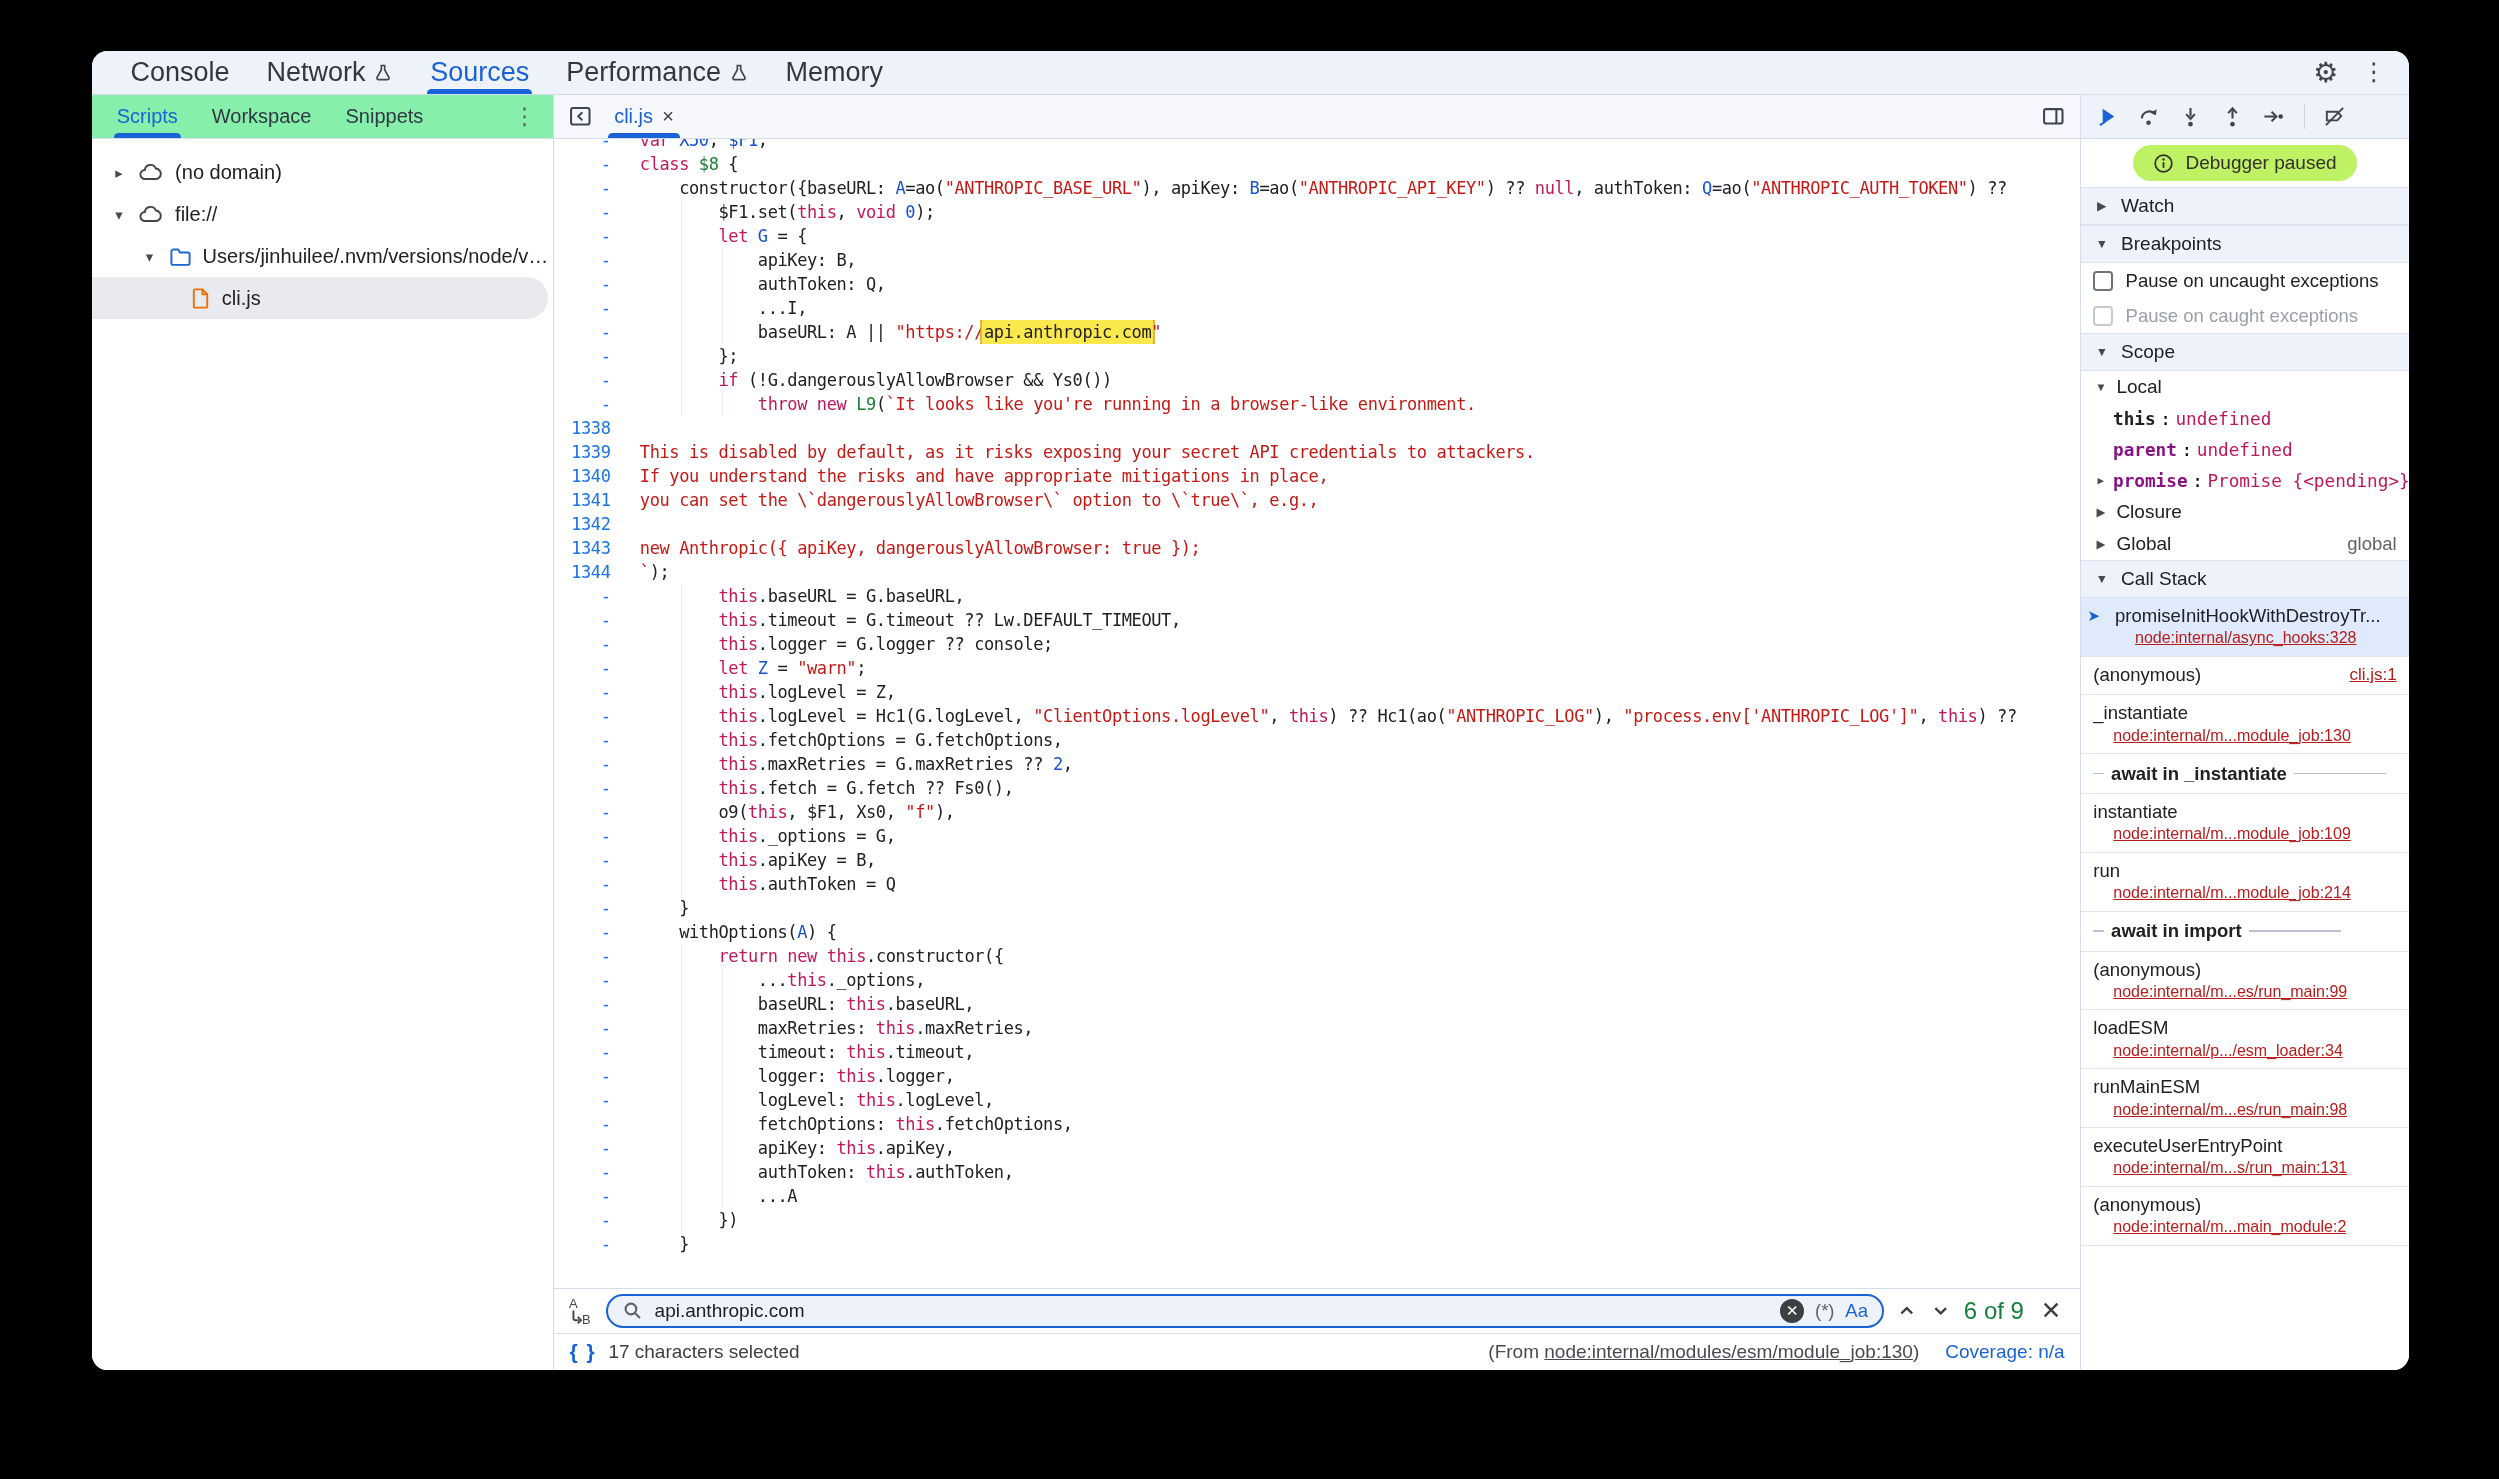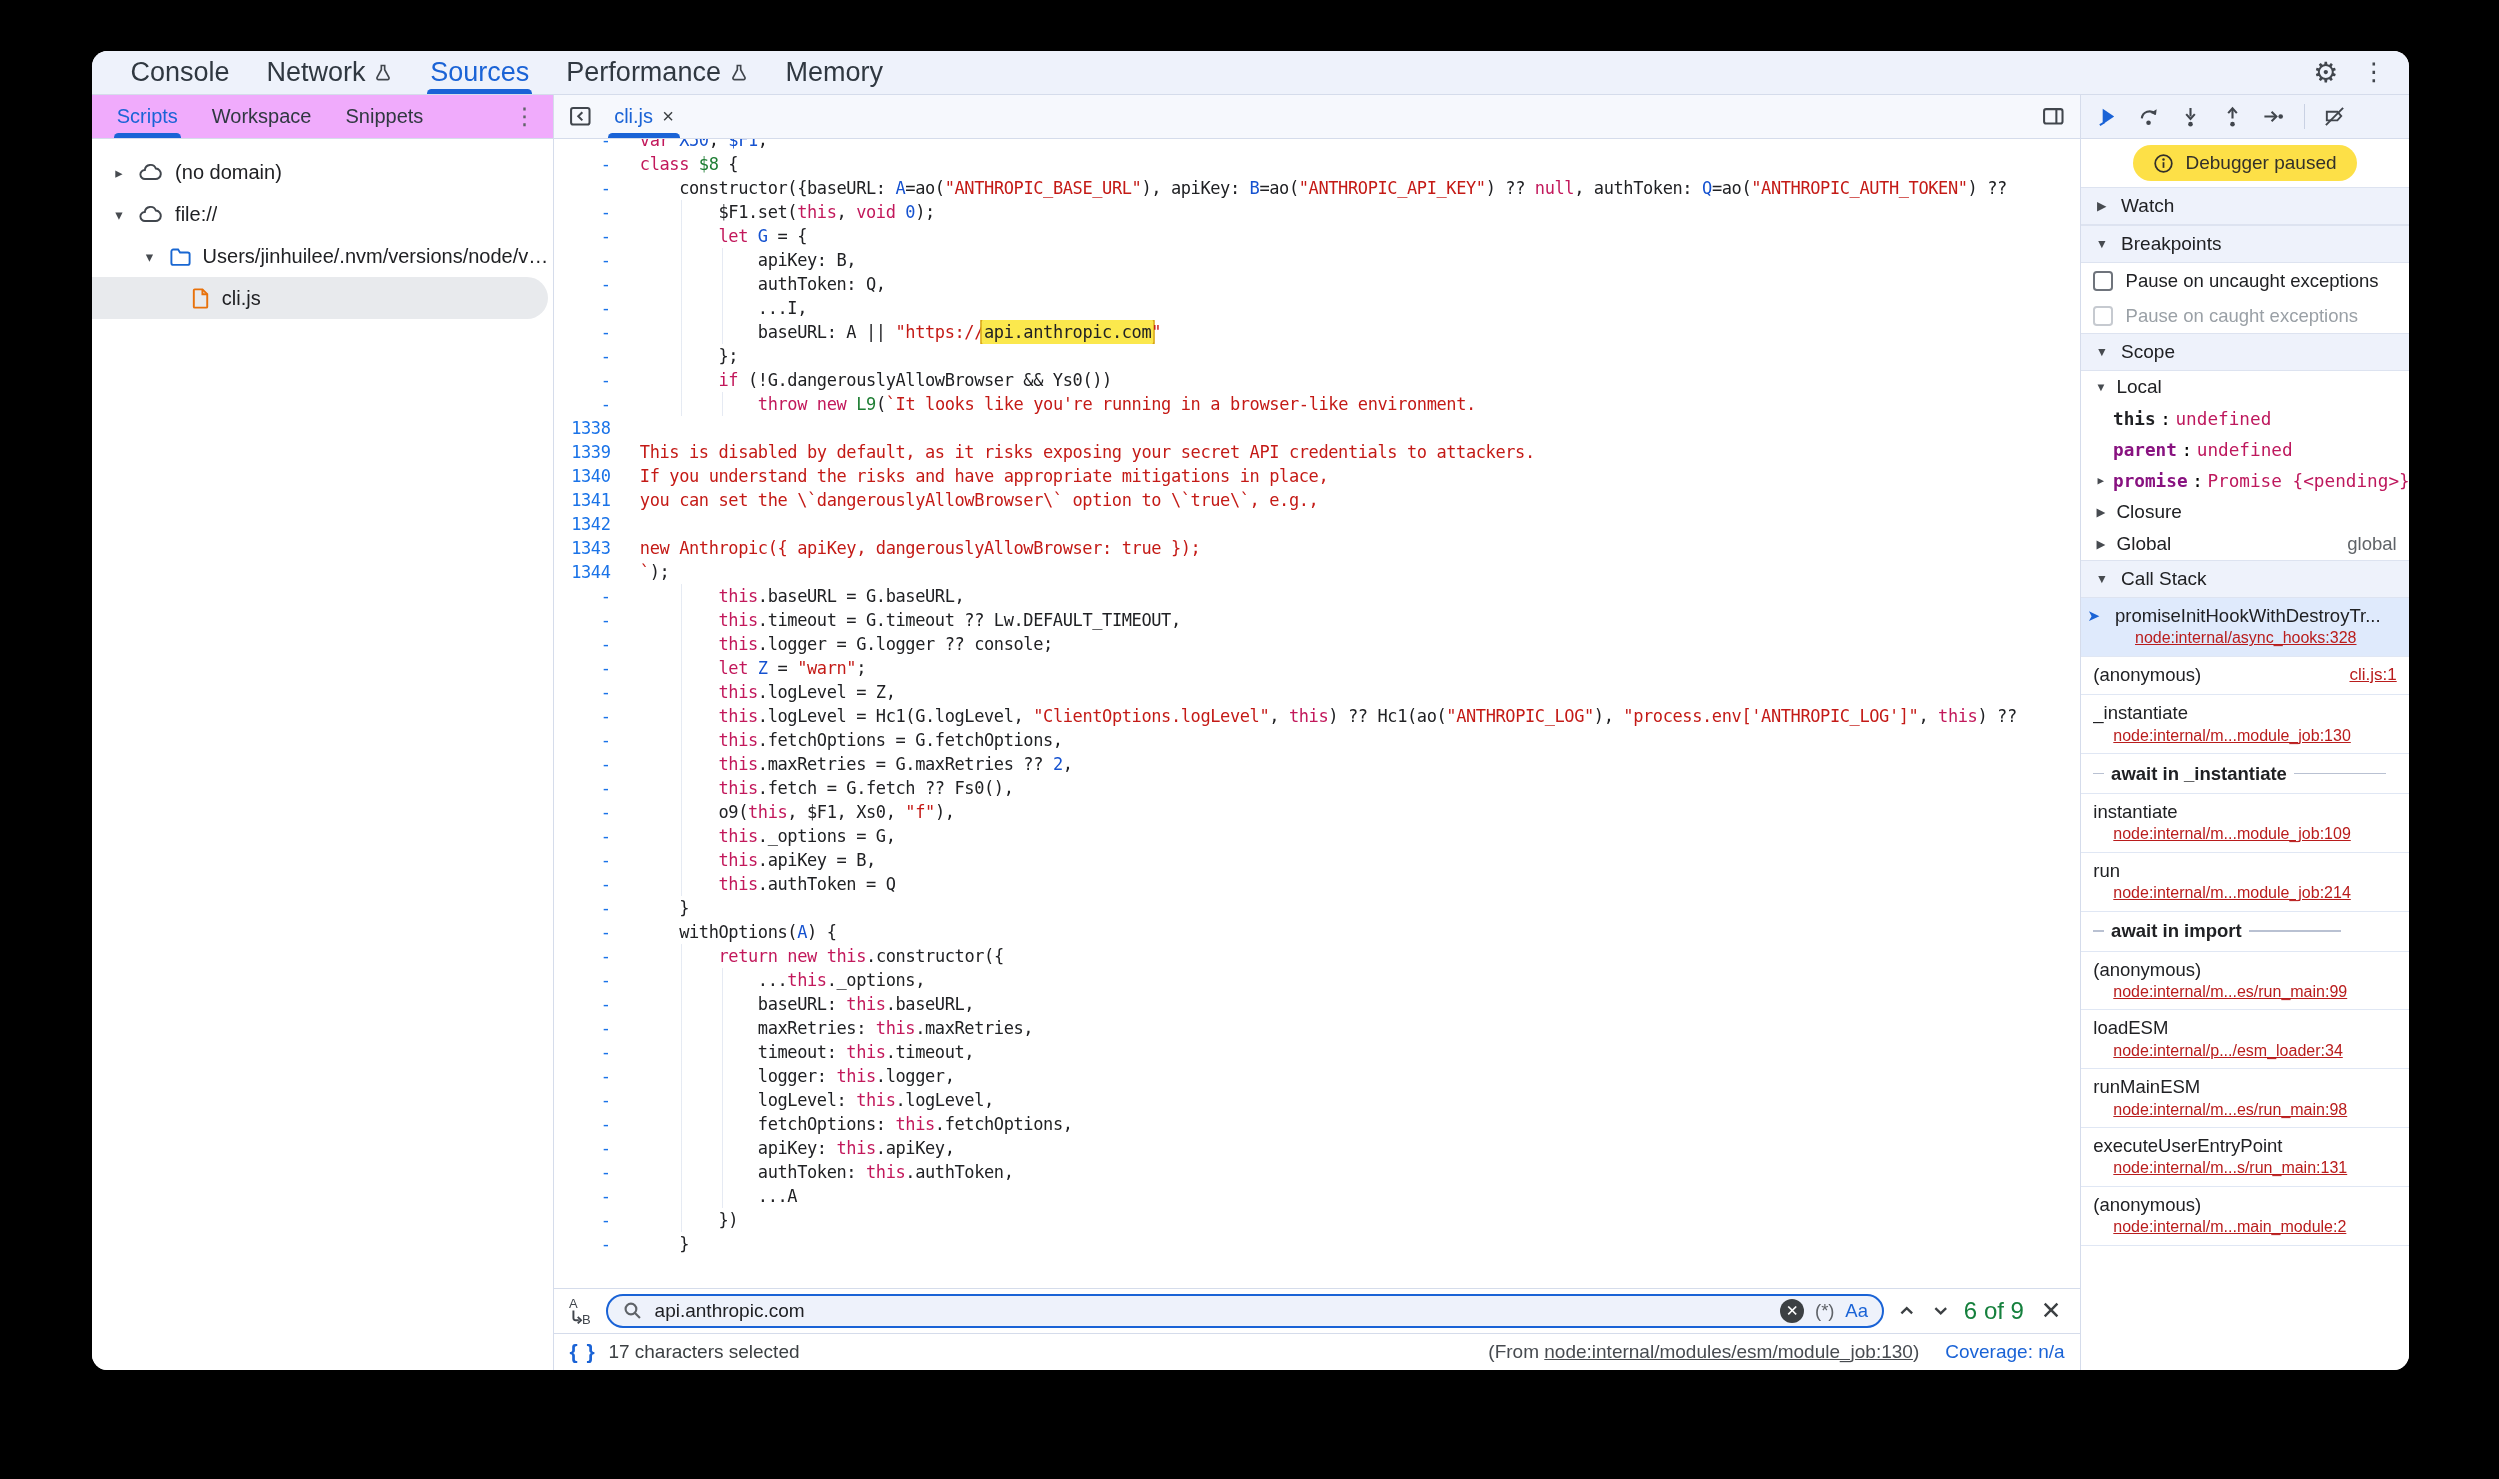--- a/index.html
+++ b/index.html
@@ -20,21 +20,21 @@
   .maintab.active { color:#1a63d6; }
   .maintab.active::after { content:''; position:absolute; left:15.4px; right:15.4px; bottom:0; height:4.6px;
                            border-radius:4.6px 4.6px 0 0; background:#1a63d6; }
   .toolbar-right { margin-left:auto; display:flex; align-items:center; gap:23px; padding-right:23px; color:#41464d; }
   .gear { font-size:28px; line-height:1; }
   .kebab { font-size:24.6px; line-height:1; }
   
   .bodyrow { flex:1; display:flex; min-height:0; }
   
   .navigator { width:462px; flex:none; border-right:0.8px solid #d5dceb; display:flex; flex-direction:column; background:#fff; }
-  .navtabs { height:44px; flex:none; background:#f0abfc; border-bottom:0.8px solid #d5dceb; display:flex; align-items:stretch; padding-left:7.7px; }
+  .navtabs { height:44px; flex:none; background:#86efac; border-bottom:0.8px solid #d5dceb; display:flex; align-items:stretch; padding-left:7.7px; }
   .navtab { padding:0 17px; display:flex; align-items:center; font-size:20px; color:#303841; position:relative; }
   .navtab.active { color:#1a63d6; }
   .navtab.active::after { content:''; position:absolute; left:14px; right:14px; bottom:0; height:4.6px;
                           border-radius:4.6px 4.6px 0 0; background:#1a63d6; }
   .navkebab { margin-left:auto; display:flex; align-items:center; padding-right:17px; color:#5f6368; font-size:23px; }
   .tree { padding-top:12.3px; font-size:20px; color:#202124; overflow:hidden; }
   .treerow { height:42px; display:flex; align-items:center; gap:10.8px; padding-left:18.5px; white-space:nowrap; }
   .treerow.sel { background:#e8eaed; border-radius:0 21px 21px 0; width:calc(100% - 4.6px); }
   .tri { width:17px; font-size:14.6px; color:#474b50; text-align:center; flex:none; }
   .tree-label { overflow:hidden; text-overflow:ellipsis; }
@@ -68,21 +68,21 @@
                font-size:19px; color:#3c4043; background:#fff; }
   .braces { color:#1a63d6; font-weight:bold; font-size:21px; letter-spacing:1.5px; }
   .status-right { margin-left:auto; display:flex; align-items:center; gap:26px; color:#474b50; }
   .fromlink { text-decoration:underline; }
   .coverage { color:#1a63d6; }
   
   .rightbar { width:329px; flex:none; border-left:0.8px solid #d5dceb; display:flex; flex-direction:column; background:#fff; overflow:hidden; }
   .debugbar { height:44px; flex:none; background:#eef2fb; border-bottom:0.8px solid #d5dceb; display:flex; align-items:center; gap:18.5px; padding:0 15.4px; }
   .dbg-sep { width:0.8px; height:24.6px; background:#c9d1e3; }
   .pausedrow { height:48px; flex:none; display:flex; align-items:center; justify-content:center; }
-  .pausedpill { background:#fde047; border-radius:769px; display:flex; align-items:center; gap:11px; padding:7px 20px;
+  .pausedpill { background:#bef264; border-radius:769px; display:flex; align-items:center; gap:11px; padding:7px 20px;
                 font-size:19px; color:#33302a; }
   .section-h { height:38px; flex:none; background:#eef2fb; border-top:0.8px solid #dde3f0; border-bottom:0.8px solid #dde3f0;
                display:flex; align-items:center; gap:10.8px; padding:0 12.3px; font-size:19px; color:#202124; }
   .section-h .tri { font-size:12.3px; }
   .bp-row { height:35px; display:flex; align-items:center; gap:12.3px; padding:0 12.3px; font-size:18.5px; color:#202124; flex:none; }
   .cb { width:20px; height:20px; border:2.3px solid #6f747c; border-radius:3.8px; flex:none; }
   .bp-row.disabled { color:#9aa0a6; }
   .bp-row.disabled .cb { border-color:#c6cad0; }
   .scope-row { min-height:32px; display:flex; align-items:center; gap:7.7px; padding:0 12.3px; font-size:19px; color:#202124; flex:none; }
   .scope-row .tri { font-size:11.5px; width:15.4px; }

